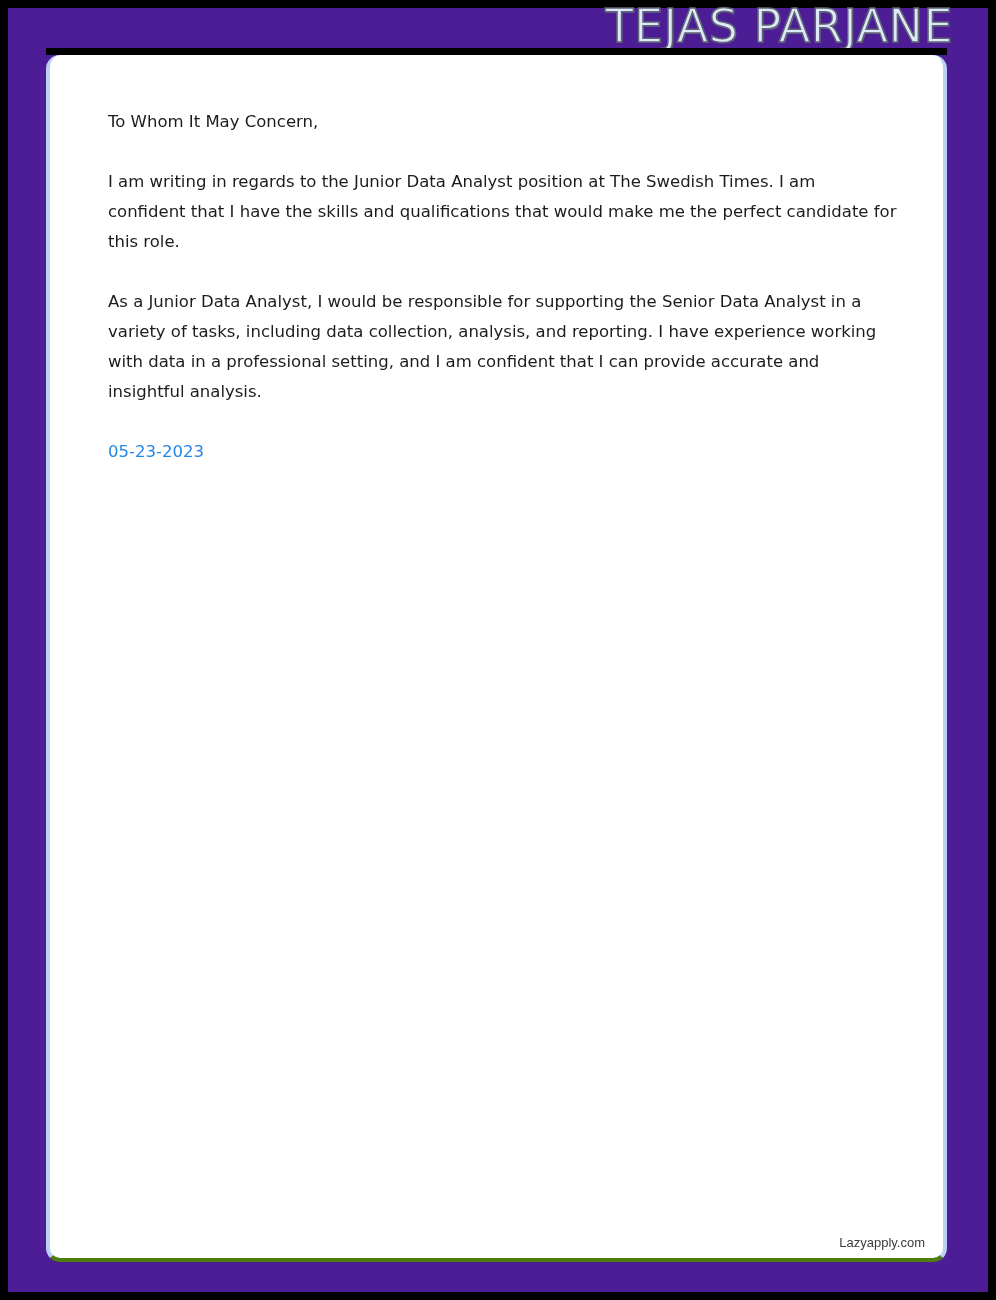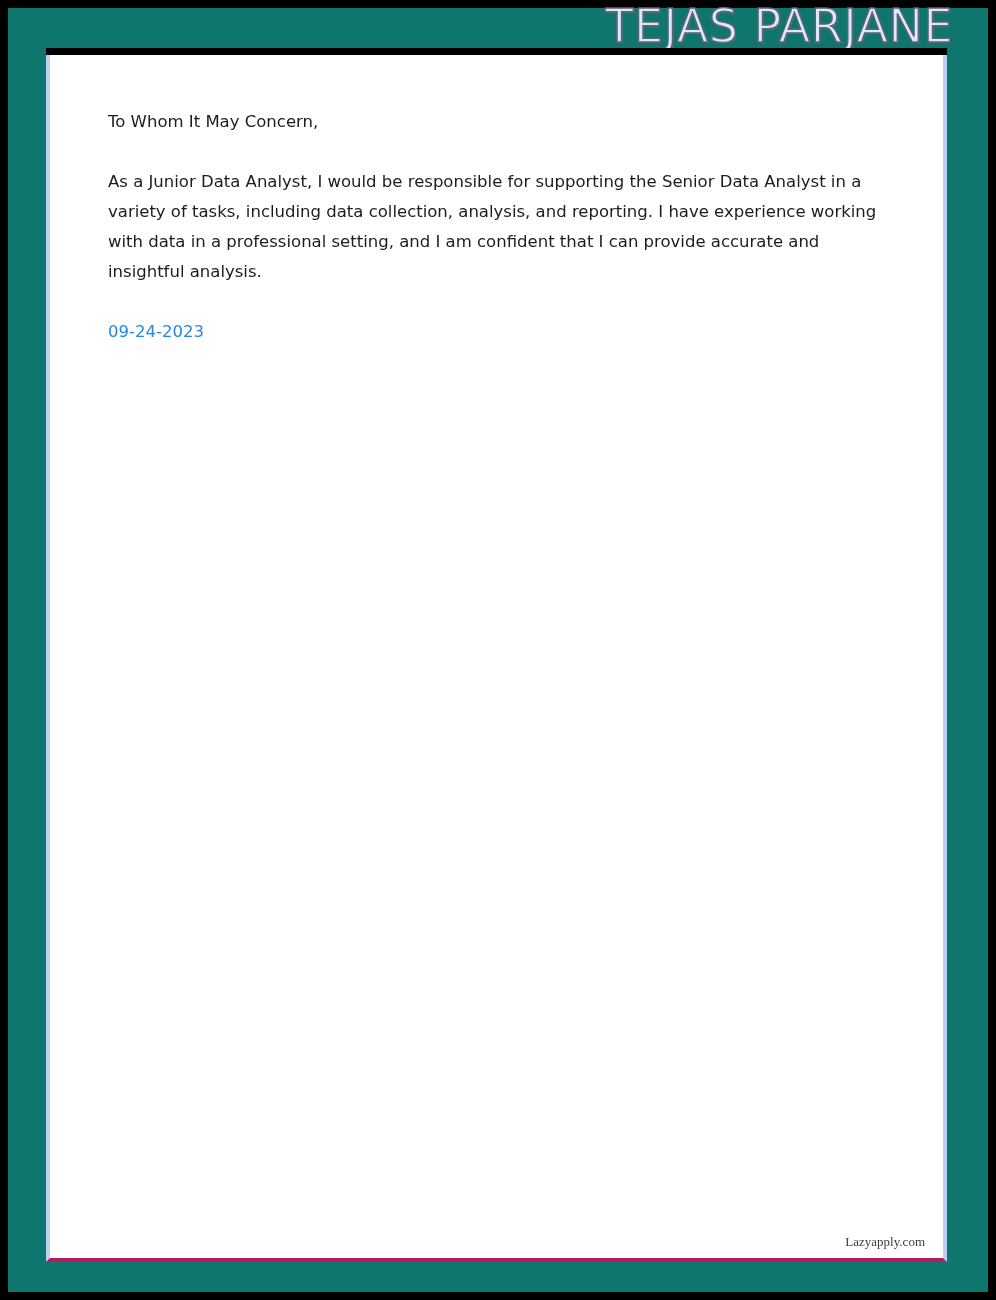--- a/index.html
+++ b/index.html
@@ -14,21 +14,21 @@
     overflow: hidden;
   }
 
   
   .page-frame {
     position: absolute;
     left: 8px;
     top: 8px;
     width: 980px;
     height: 1284px;
-    background: #0f766e;
+    background: #4c1d95;
   }
 
   
   .header-band {
     position: absolute;
     left: 0;
     top: 0;
     width: 980px;
     height: 40px;
   }
@@ -60,22 +60,23 @@
   
   .letter-card {
     position: absolute;
     left: 38px;
     top: 47px;
     width: 901px;
     height: 1207px;
     background: #ffffff;
     border-left: 4px solid #bcd0f5;
     border-right: 4px solid #bcd0f5;
-    border-bottom: 4px solid #be185d;
+    border-bottom: 4px solid #4d7c0f;
     box-sizing: border-box;
+    border-radius: 14px;
   }
 
   .letter-body {
     position: absolute;
     left: 58px;
     top: 52px;
     width: 790px;
   }
 
   .salutation,
@@ -93,21 +94,21 @@
     font-size: 16.5px;
     line-height: 30px;
     color: #2386e8;
     margin: 0;
   }
 
   .card-footer {
     position: absolute;
     right: 18px;
     bottom: 8px;
-    font-family: Liberation Serif, serif;
+    font-family: Liberation Sans, sans-serif;
     font-size: 13px;
     color: #3c3c3c;
     text-align: right;
   }
 </style>
 </head>
 <body>
 
 <div class="page-frame">
 
@@ -116,26 +117,27 @@
   </div>
 
   <div class="header-rule"></div>
 
   <div class="letter-card">
 
     <div class="letter-body">
 
       <p class="salutation">To Whom It May Concern,</p>
 
+      <p class="letter-paragraph">I am writing in regards to the Junior Data Analyst position at The Swedish Times. I am confident that I have the skills and qualifications that would make me the perfect candidate for this role.</p>
 
       <p class="letter-paragraph">As a Junior Data Analyst, I would be responsible for supporting the Senior Data Analyst in a variety of tasks, including data collection, analysis, and reporting. I have experience working with data in a professional setting, and I am confident that I can provide accurate and insightful analysis.</p>
 
 
 
-      <p class="letter-date">09-24-2023</p>
+      <p class="letter-date">05-23-2023</p>
 
     </div>
 
     <div class="card-footer">Lazyapply.com</div>
 
   </div>
 
 </div>
 
 </body></html>

